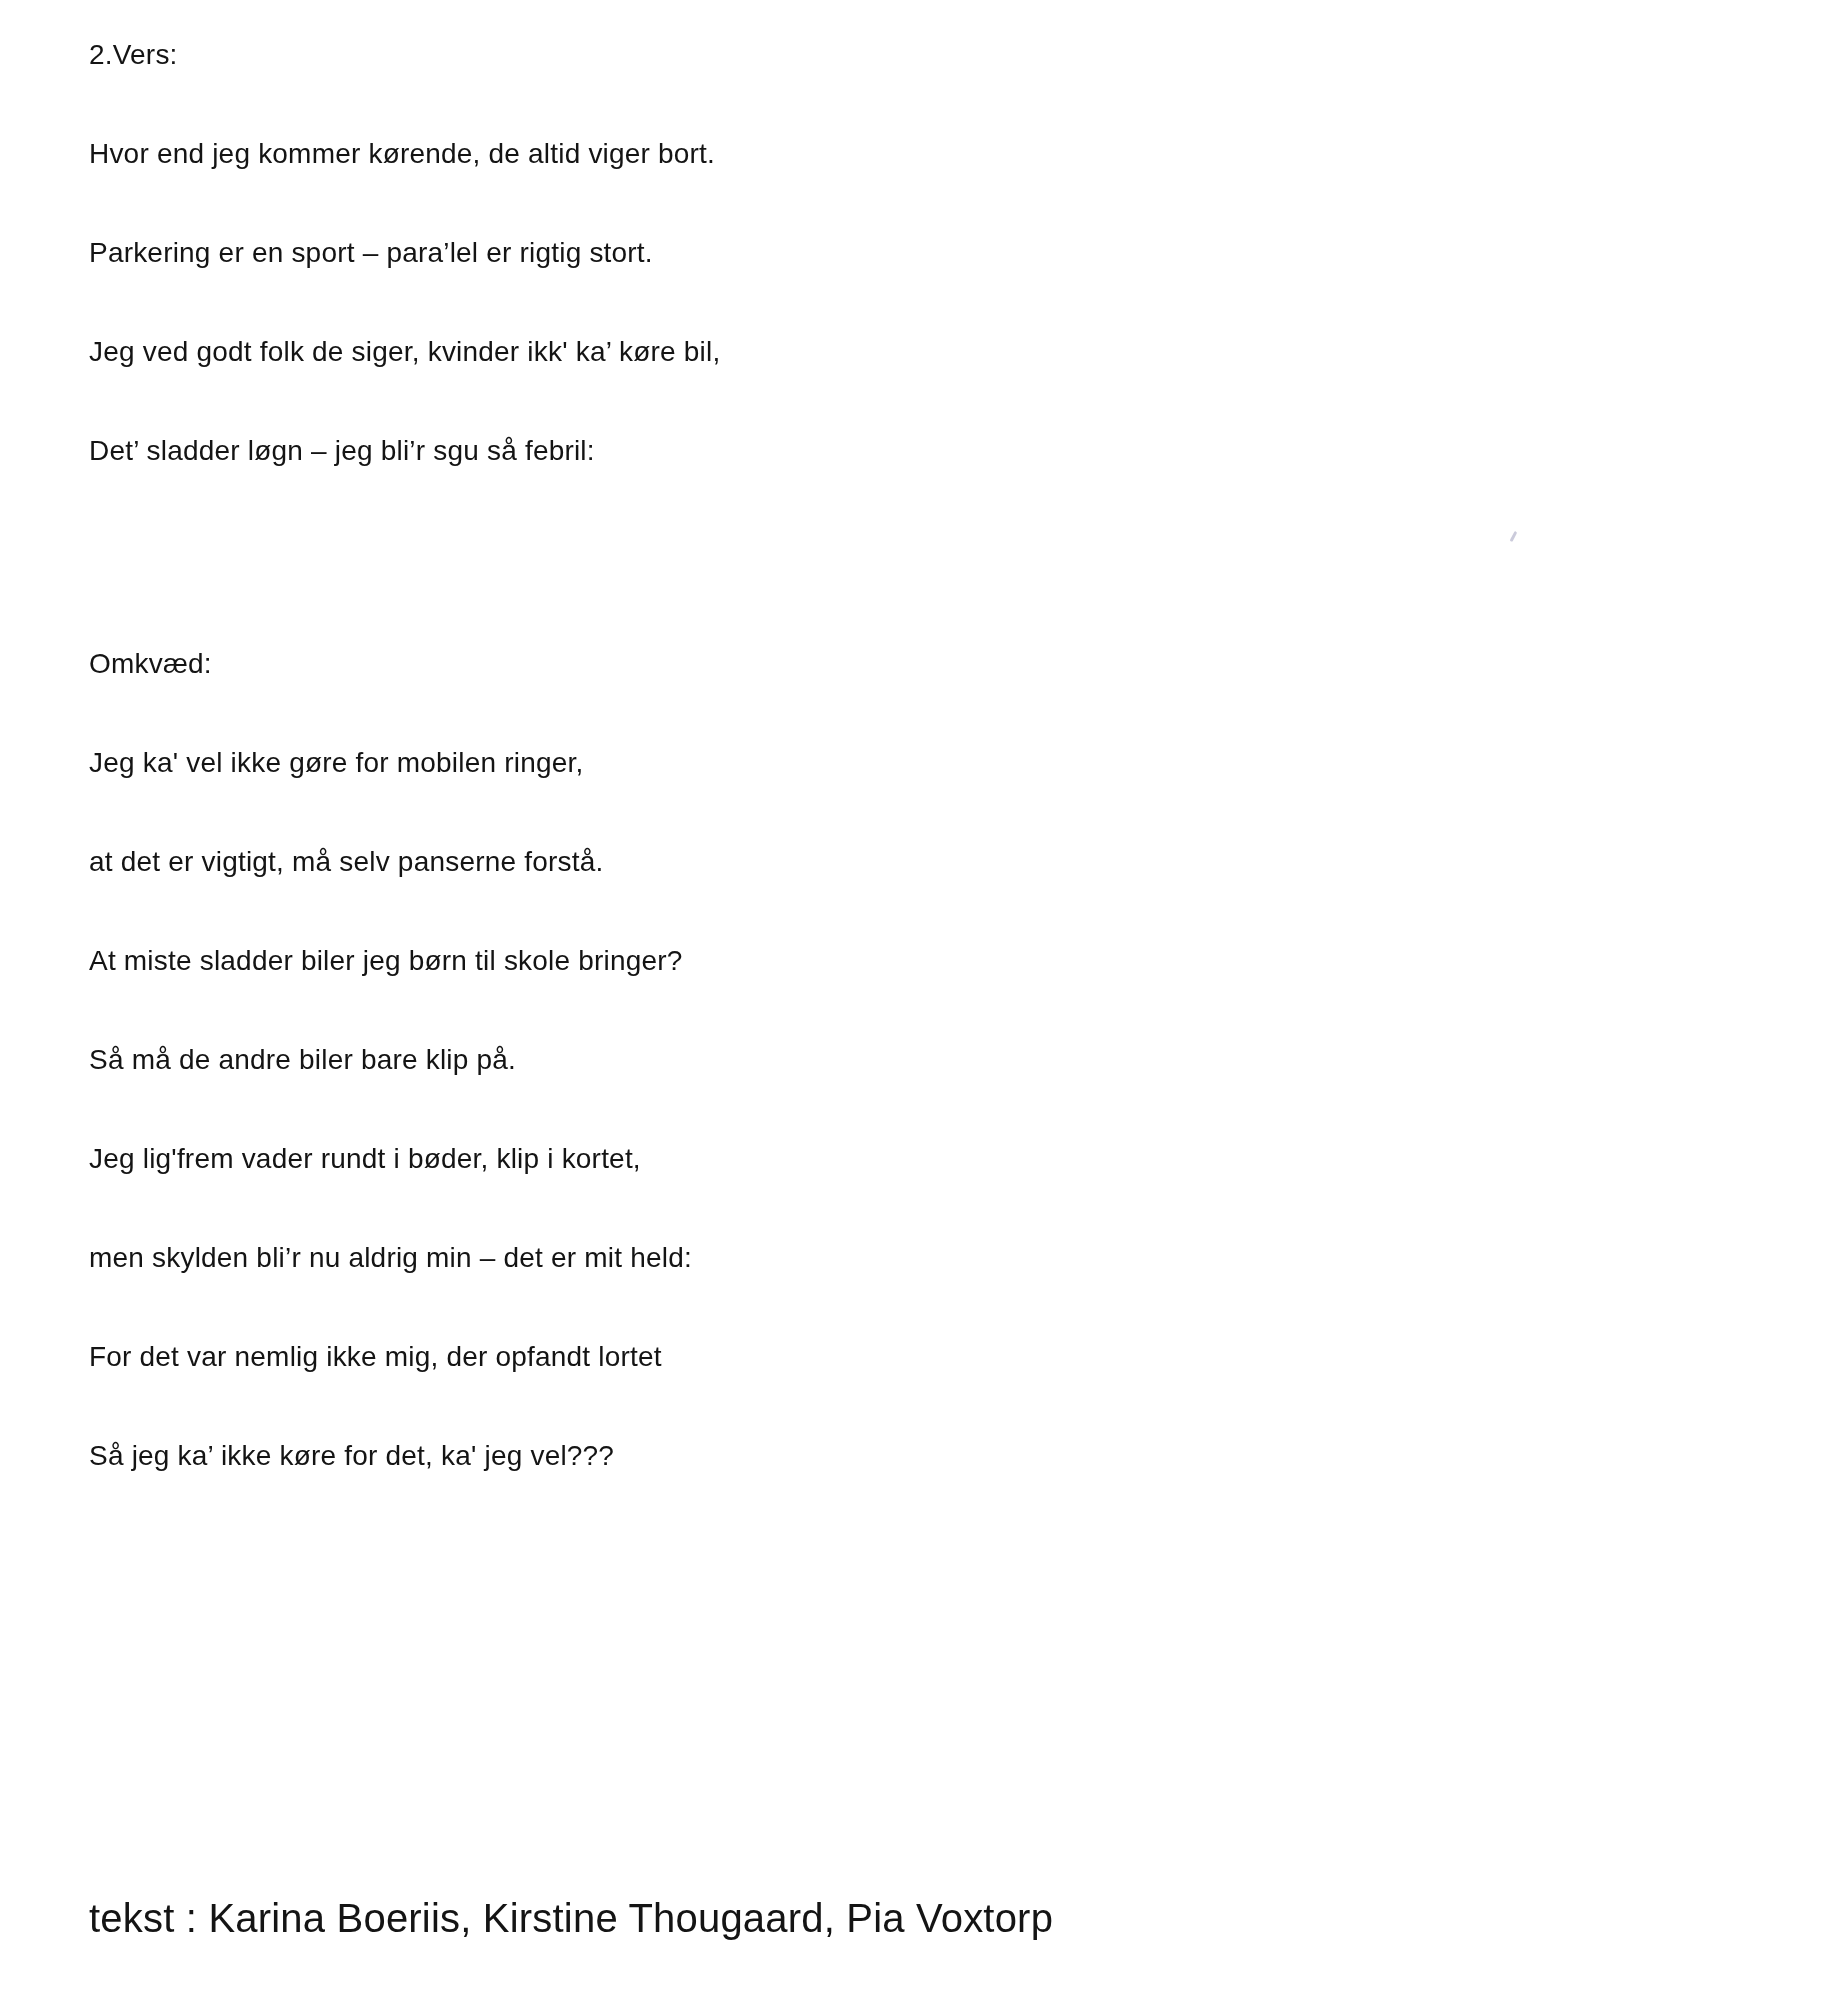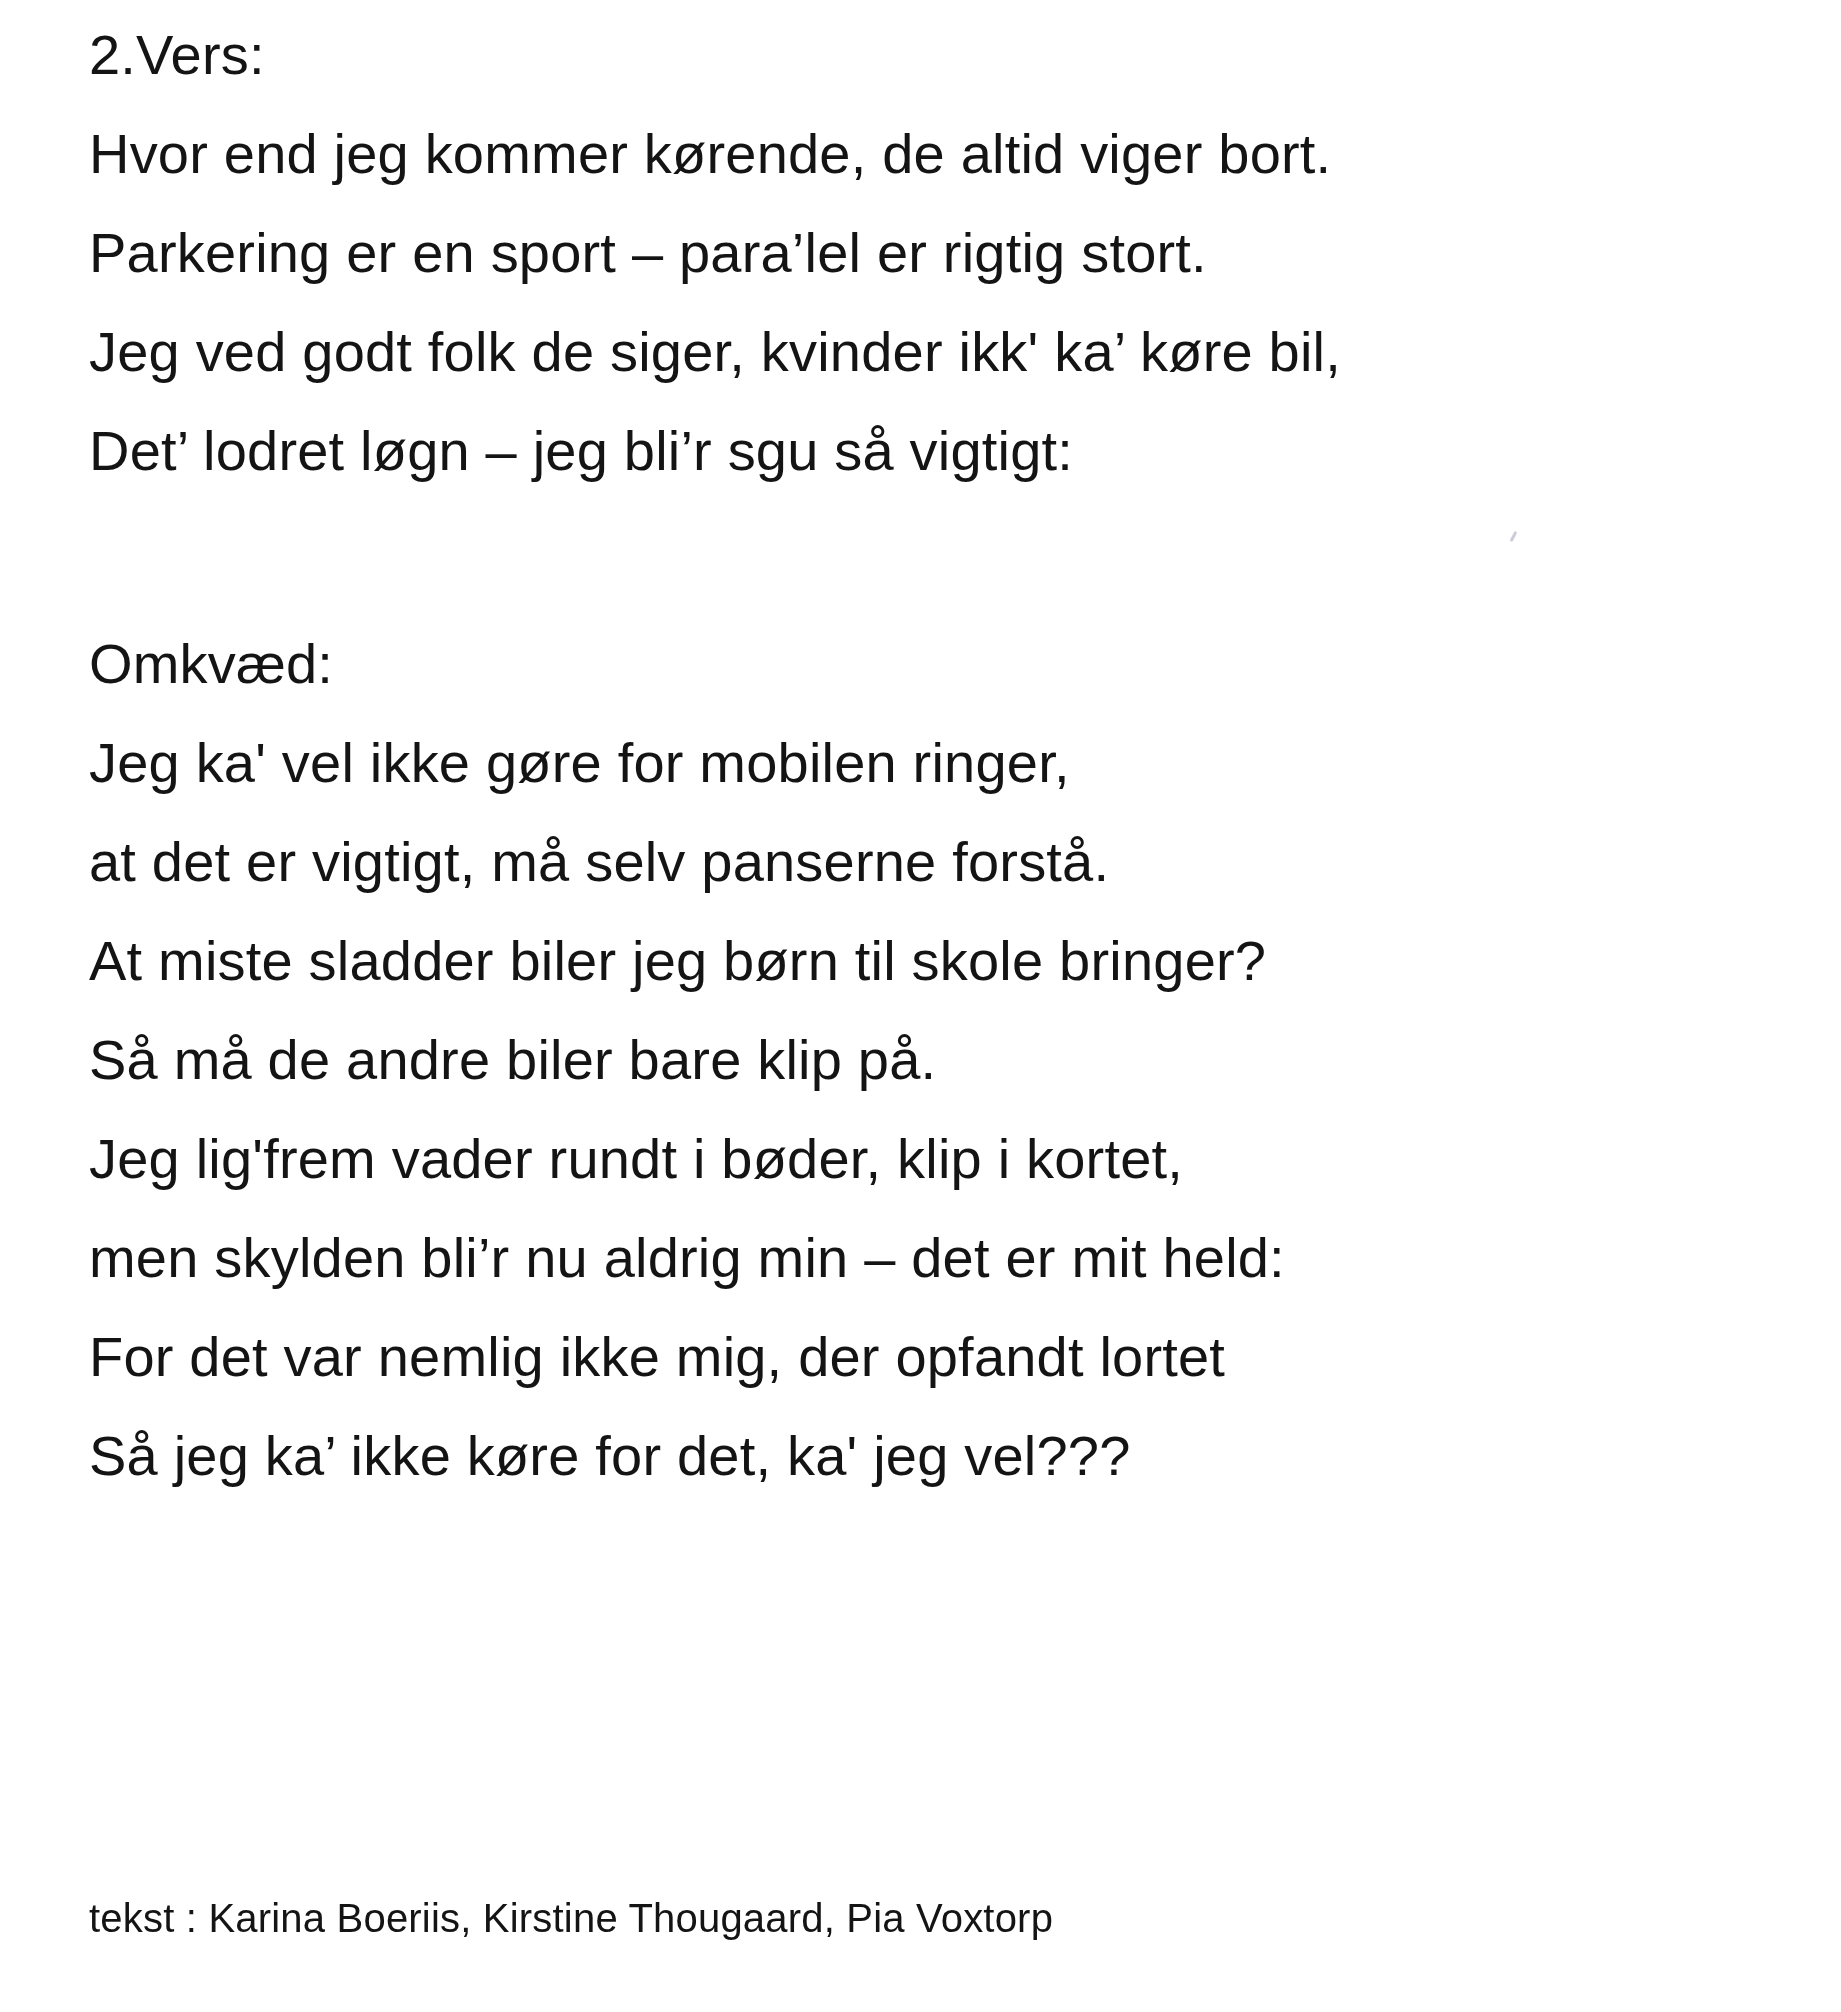--- a/index.html
+++ b/index.html
@@ -19,21 +19,21 @@
     position: absolute;
     top: 0;
     left: 0;
     width: 100%;
     height: 100%;
     padding: 5px 0 0 89px;
     box-sizing: border-box;
   }
   .line {
     margin: 0;
-    font-size: 56px;
+    font-size: 28px;
     line-height: 99px;
     white-space: pre;
     letter-spacing: 0.2px;
   }
   .heading {
     font-weight: normal;
   }
   .chorus-heading {
     margin-top: 114px;
   }
@@ -57,21 +57,21 @@
 </head>
 <body>
 
 <main class="page">
 
   <p class="line heading">2.Vers:</p>
 
   <p class="line">Hvor end jeg kommer kørende, de altid viger bort.</p>
   <p class="line">Parkering er en sport – para’lel er rigtig stort.</p>
   <p class="line">Jeg ved godt folk de siger, kvinder ikk' ka’ køre bil,</p>
-  <p class="line">Det’ lodret løgn – jeg bli’r sgu så vigtigt:</p>
+  <p class="line">Det’ sladder løgn – jeg bli’r sgu så febril:</p>
 
   <p class="line heading chorus-heading">Omkvæd:</p>
 
   <p class="line">Jeg ka' vel ikke gøre for mobilen ringer,</p>
   <p class="line">at det er vigtigt, må selv panserne forstå.</p>
   <p class="line">At miste sladder biler jeg børn til skole bringer?</p>
   <p class="line">Så må de andre biler bare klip på.</p>
   <p class="line">Jeg lig'frem vader rundt i bøder, klip i kortet,</p>
   <p class="line">men skylden bli’r nu aldrig min – det er mit held:</p>
   <p class="line">For det var nemlig ikke mig, der opfandt lortet</p>

